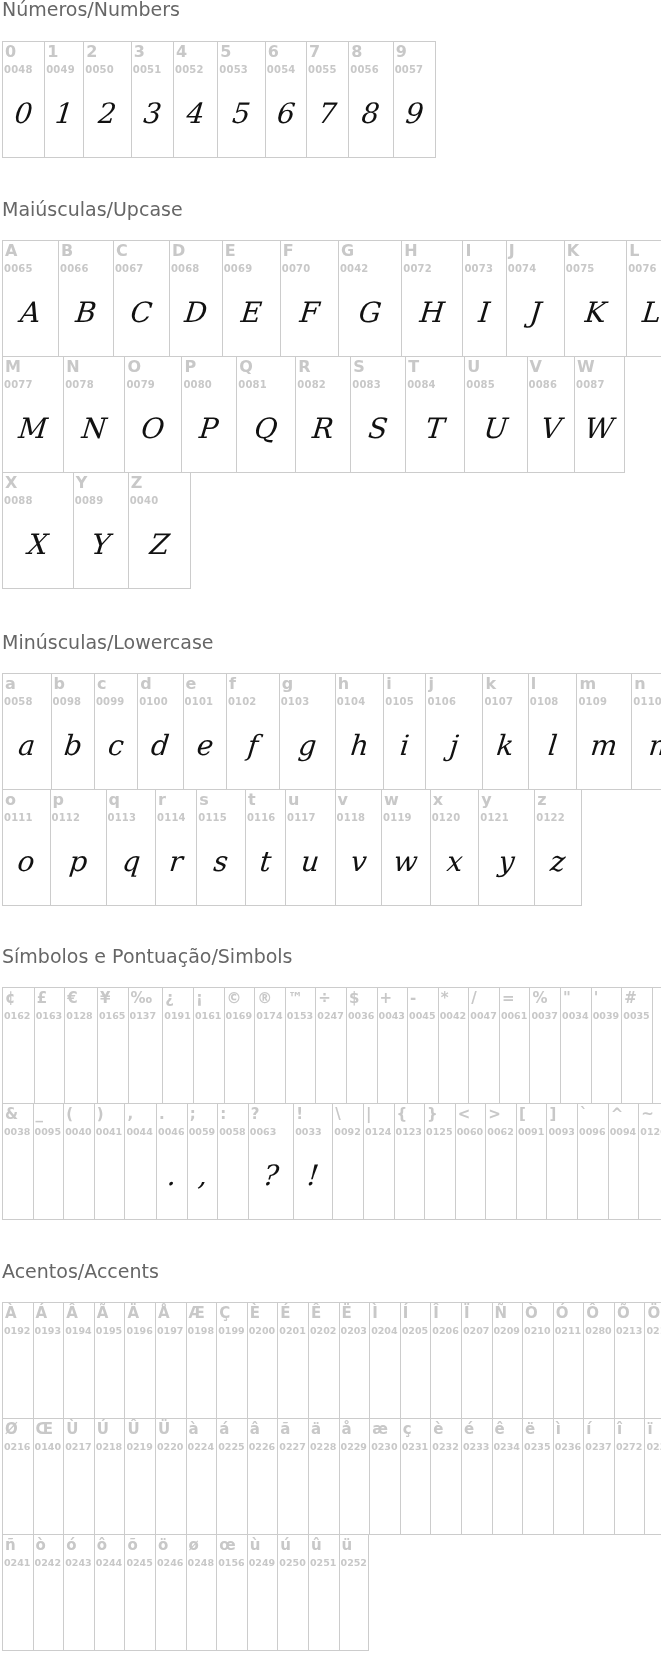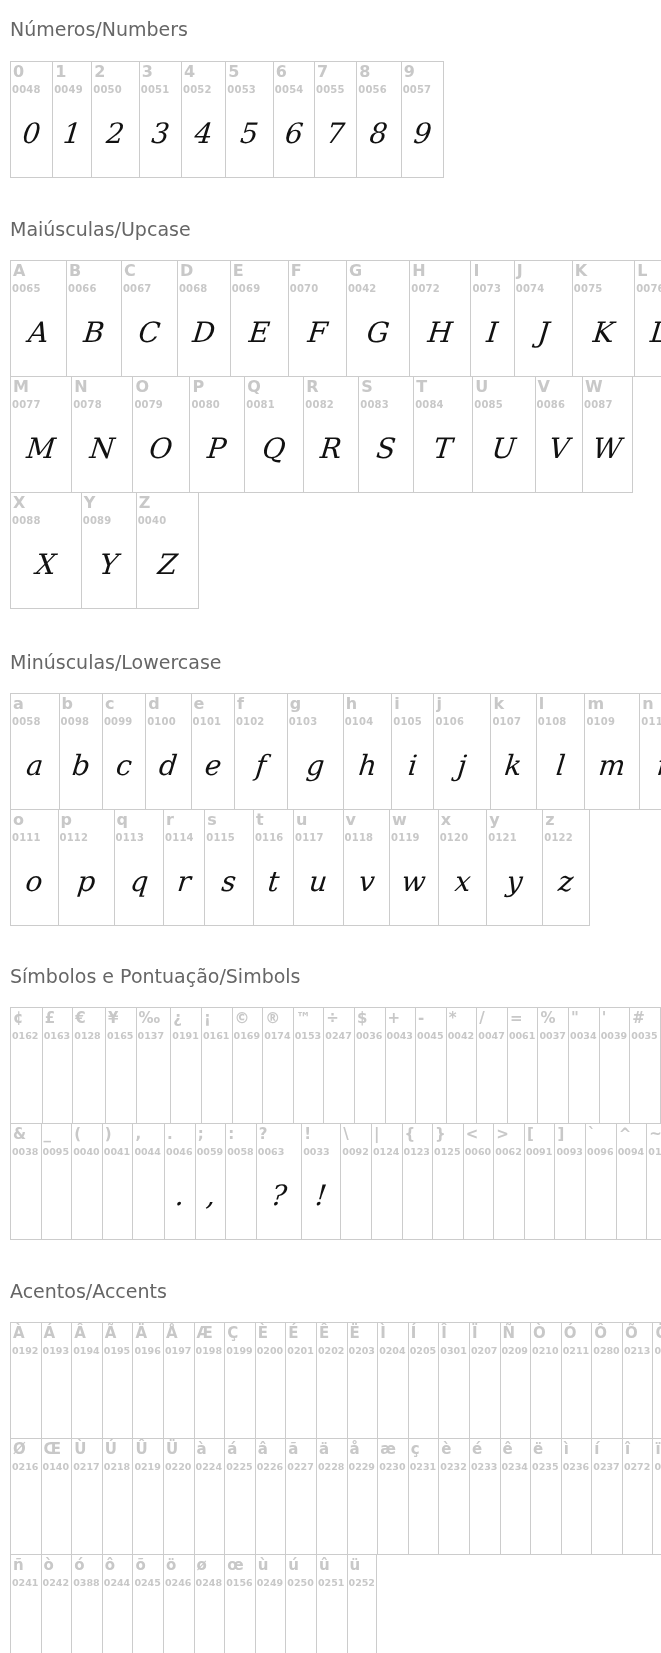--- a/index.html
+++ b/index.html
@@ -1,18 +1,18 @@
 <!DOCTYPE html>
 <html><head>
 <meta charset="utf-8">
 <style>
   html, body { margin: 0; padding: 0; background: #ffffff; }
   body { width: 661px; height: 1653px; position: relative; overflow: hidden;
          font-family: "DejaVu Sans", sans-serif; }
-  .section { position: absolute; left: 10px; margin-top: 20px; }
+  .section { position: absolute; left: 2px; }
   .section-title { font-family: "DejaVu Sans", sans-serif; font-size: 19px; color: #666666;
          margin: 0; height: 30px; line-height: 22px; font-weight: normal; }
   .grid-row { display: flex; flex-wrap: nowrap; }
   .cell { box-sizing: border-box; height: 117px; border-left: 1px solid #cccccc;
           border-top: 1px solid #cccccc; border-bottom: 1px solid #cccccc; position: relative; background: #fff; }
   .cell:last-child { border-right: 1px solid #cccccc; }
   .grid-row + .grid-row .cell { margin-top: -1px; }
   .ch { position: absolute; left: 2px; top: 0px; font-family: "DejaVu Sans", sans-serif;
         font-weight: bold; font-size: 16px; color: #c8c8c8; line-height: 20px; white-space: nowrap; }
   .code { position: absolute; left: 1px; top: 22px; font-family: "DejaVu Sans", sans-serif;
@@ -658,21 +658,21 @@
           <span class="code">0204</span>
           <span class="glyph"></span>
         </div>
         <div class="cell" style="width: 30.6px;">
           <span class="ch">Í</span>
           <span class="code">0205</span>
           <span class="glyph"></span>
         </div>
         <div class="cell" style="width: 30.6px;">
           <span class="ch">Î</span>
-          <span class="code">0301</span>
+          <span class="code">0206</span>
           <span class="glyph"></span>
         </div>
         <div class="cell" style="width: 30.6px;">
           <span class="ch">Ï</span>
           <span class="code">0207</span>
           <span class="glyph"></span>
         </div>
         <div class="cell" style="width: 30.6px;">
           <span class="ch">Ñ</span>
           <span class="code">0209</span>
@@ -822,21 +822,21 @@
           <span class="code">0241</span>
           <span class="glyph"></span>
         </div>
         <div class="cell" style="width: 30.6px;">
           <span class="ch">ò</span>
           <span class="code">0242</span>
           <span class="glyph"></span>
         </div>
         <div class="cell" style="width: 30.6px;">
           <span class="ch">ó</span>
-          <span class="code">0388</span>
+          <span class="code">0243</span>
           <span class="glyph"></span>
         </div>
         <div class="cell" style="width: 30.6px;">
           <span class="ch">ô</span>
           <span class="code">0244</span>
           <span class="glyph"></span>
         </div>
         <div class="cell" style="width: 30.6px;">
           <span class="ch">õ</span>
           <span class="code">0245</span>

